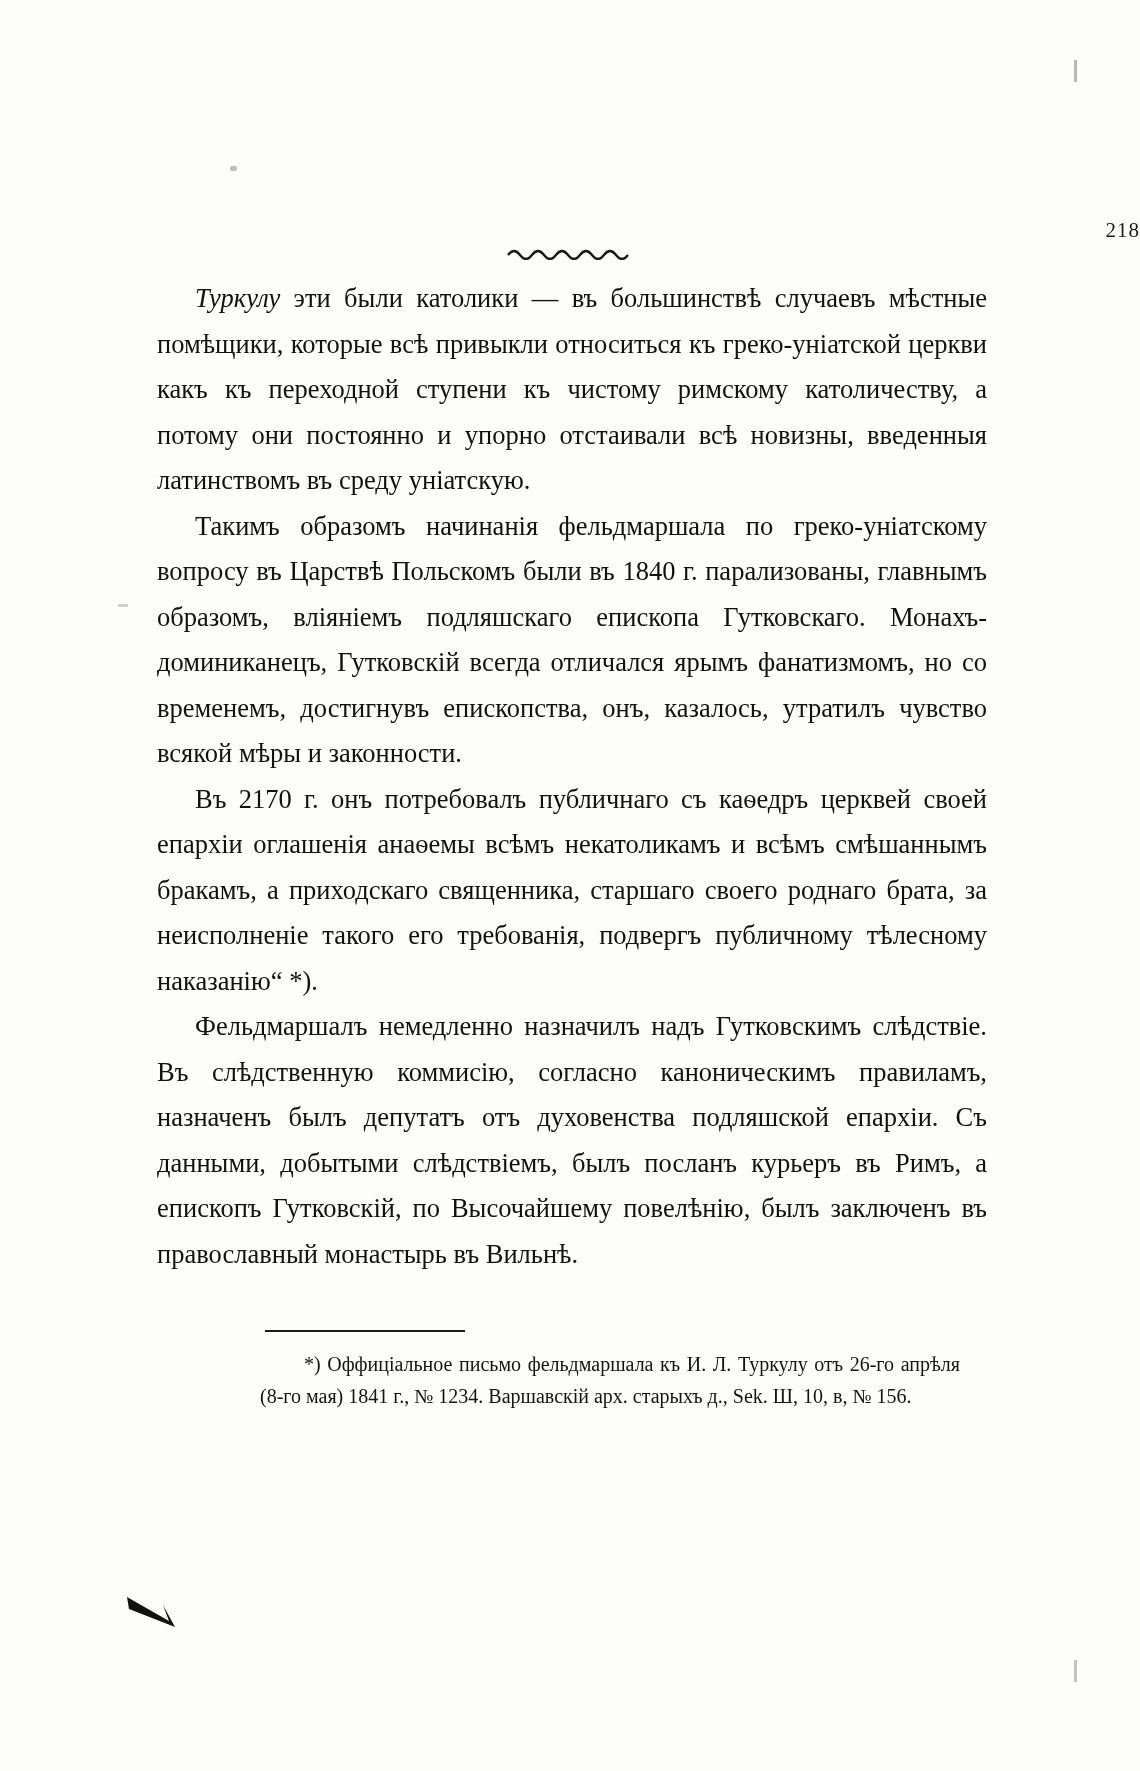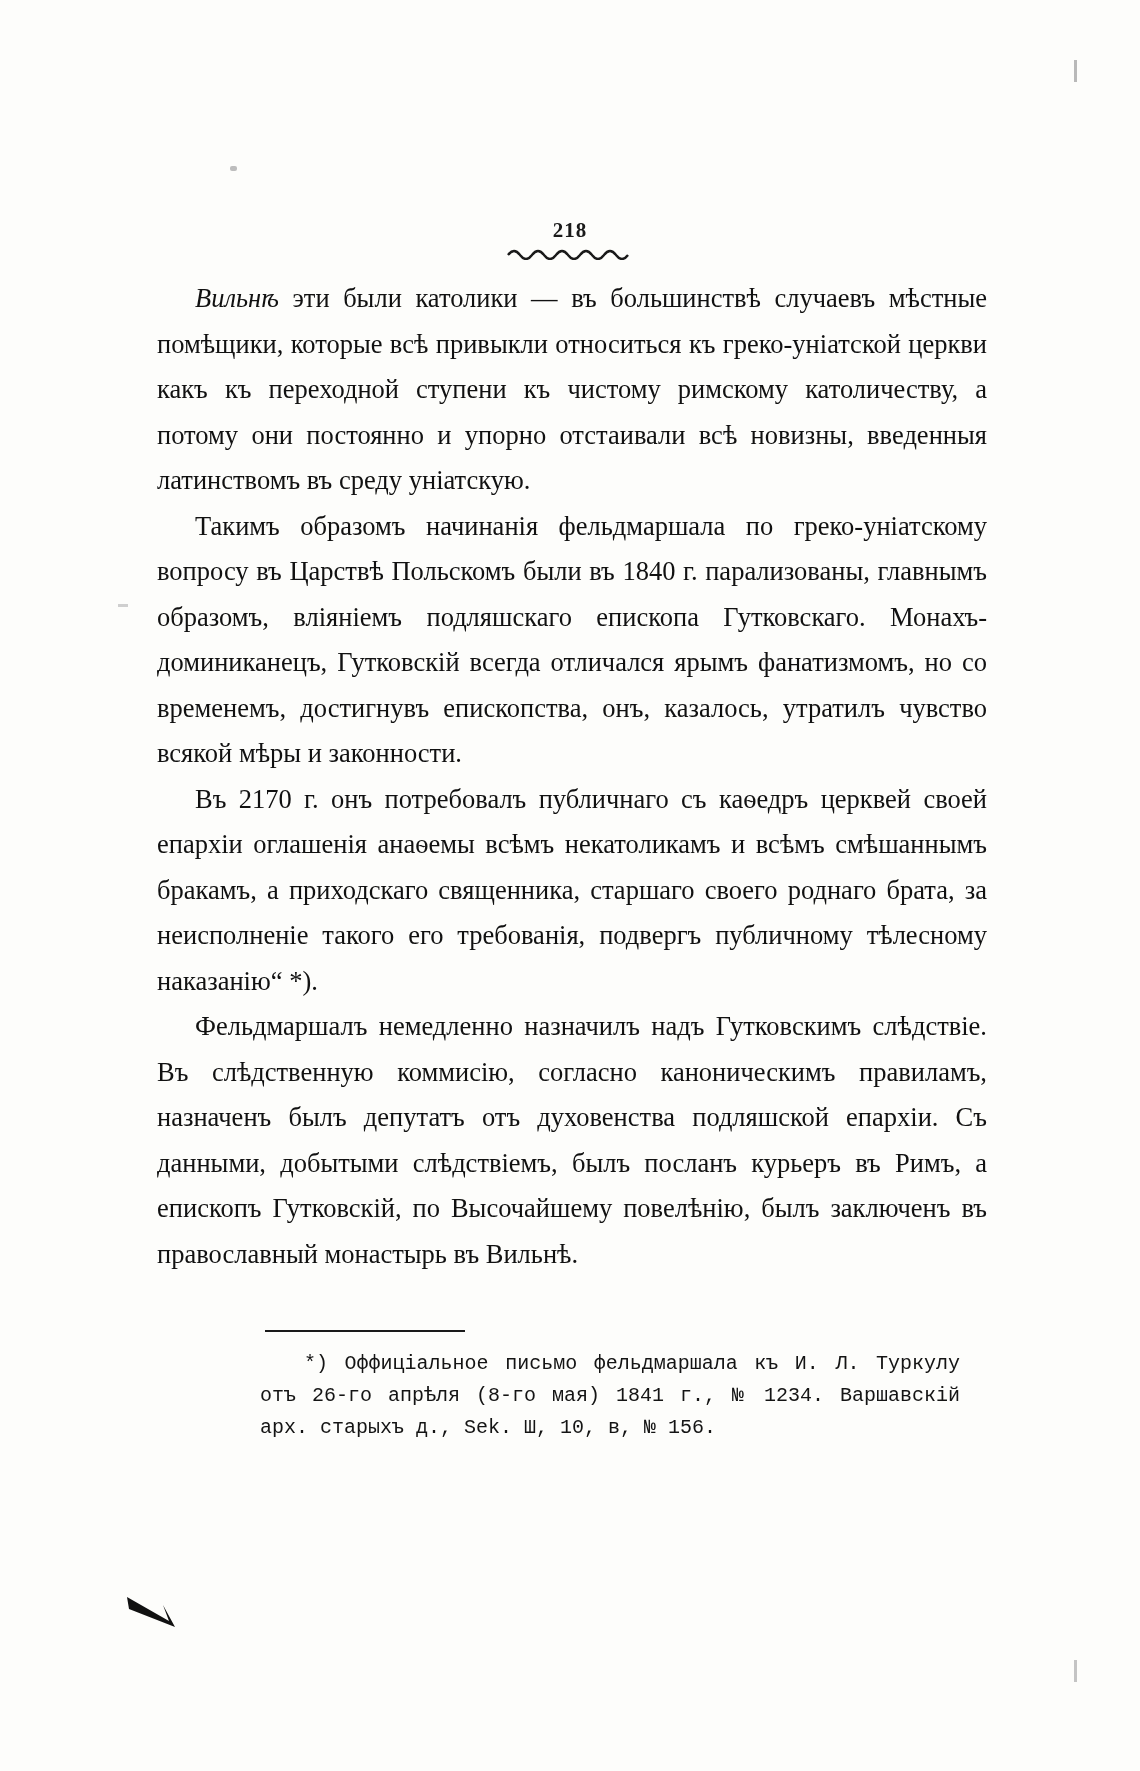--- a/index.html
+++ b/index.html
@@ -21,25 +21,25 @@
     top: 0;
     width: 1140px;
     height: 1771px;
     background: #fdfdfb;
   }
   .page-number {
     position: absolute;
     top: 218px;
     left: 0;
     width: 1140px;
-    text-align: center;
+    text-align: right;
     font-size: 21px;
     letter-spacing: 1px;
     font-family: "Liberation Serif", serif;
-    font-weight: 700;
+    font-weight: 400;
   }
   .rule-wave {
     position: absolute;
     top: 246px;
     left: 0;
     width: 1140px;
     text-align: center;
     height: 14px;
   }
   .rule-wave svg { display: inline-block; }
@@ -78,21 +78,20 @@
     width: 700px;
     font-size: 20px;
     line-height: 32px;
     text-align: justify;
     font-family: "Liberation Serif", serif;
     color: #141414;
   }
   .footnote p {
     margin: 0;
     text-indent: 44px;
-    font-family: Liberation Mono, monospace;
   }
 
   .corner-mark {
     position: absolute;
     left: 125px;
     top: 1595px;
     width: 52px;
     height: 34px;
   }
   .edge-tick-right-top {
@@ -141,21 +140,21 @@
 
   <div class="page-number">218</div>
 
   <div class="rule-wave">
     <svg width="128" height="14" viewBox="0 0 128 14">
       <path d="M2,9 Q8,1 14,9 T26,9 T38,9 T50,9 T62,9 T74,9 T86,9 T98,9 T110,9 T122,9" fill="none" stroke="#1a1a1a" stroke-width="2.4"></path>
     </svg>
   </div>
 
   <div class="body-text">
-    <p><span class="lead-italic">Вильнѣ</span><span> эти были католики — въ большинствѣ случаевъ мѣстные помѣщики, которые всѣ привыкли относиться къ греко-уніатской церкви какъ къ переходной ступени къ чистому римскому католичеству, а потому они постоянно и упорно отстаивали всѣ новизны, введенныя латинствомъ въ среду уніатскую.</span></p>
+    <p><span class="lead-italic">Туркулу</span><span> эти были католики — въ большинствѣ случаевъ мѣстные помѣщики, которые всѣ привыкли относиться къ греко-уніатской церкви какъ къ переходной ступени къ чистому римскому католичеству, а потому они постоянно и упорно отстаивали всѣ новизны, введенныя латинствомъ въ среду уніатскую.</span></p>
     <p><span>Такимъ образомъ начинанія фельдмаршала по греко-уніатскому вопросу въ Царствѣ Польскомъ были въ 1840 г. парализованы, главнымъ образомъ, вліяніемъ подляшскаго епископа Гутковскаго. Монахъ-доминиканецъ, Гутковскій всегда отличался ярымъ фанатизмомъ, но со временемъ, достигнувъ епископства, онъ, казалось, утратилъ чувство всякой мѣры и законности.</span></p>
     <p><span>Въ 2170 г. онъ потребовалъ публичнаго съ каѳедръ церквей своей епархіи оглашенія анаѳемы всѣмъ некатоликамъ и всѣмъ смѣшаннымъ бракамъ, а приходскаго священника, старшаго своего роднаго брата, за неисполненіе такого его требованія, подвергъ публичному тѣлесному наказанію“ *).</span></p>
     <p><span>Фельдмаршалъ немедленно назначилъ надъ Гутковскимъ слѣдствіе. Въ слѣдственную коммисію, согласно каноническимъ правиламъ, назначенъ былъ депутатъ отъ духовенства подляшской епархіи. Съ данными, добытыми слѣдствіемъ, былъ посланъ курьеръ въ Римъ, а епископъ Гутковскій, по Высочайшему повелѣнію, былъ заключенъ въ православный монастырь въ Вильнѣ.</span></p>
   </div>
 
   <div class="footnote-rule"></div>
   <div class="footnote">
     <p>*) Оффиціальное письмо фельдмаршала къ И. Л. Туркулу отъ 26-го апрѣля (8-го мая) 1841 г., № 1234. Варшавскій арх. старыхъ д., Sek. Ш, 10, в, № 156.</p>
   </div>
 

